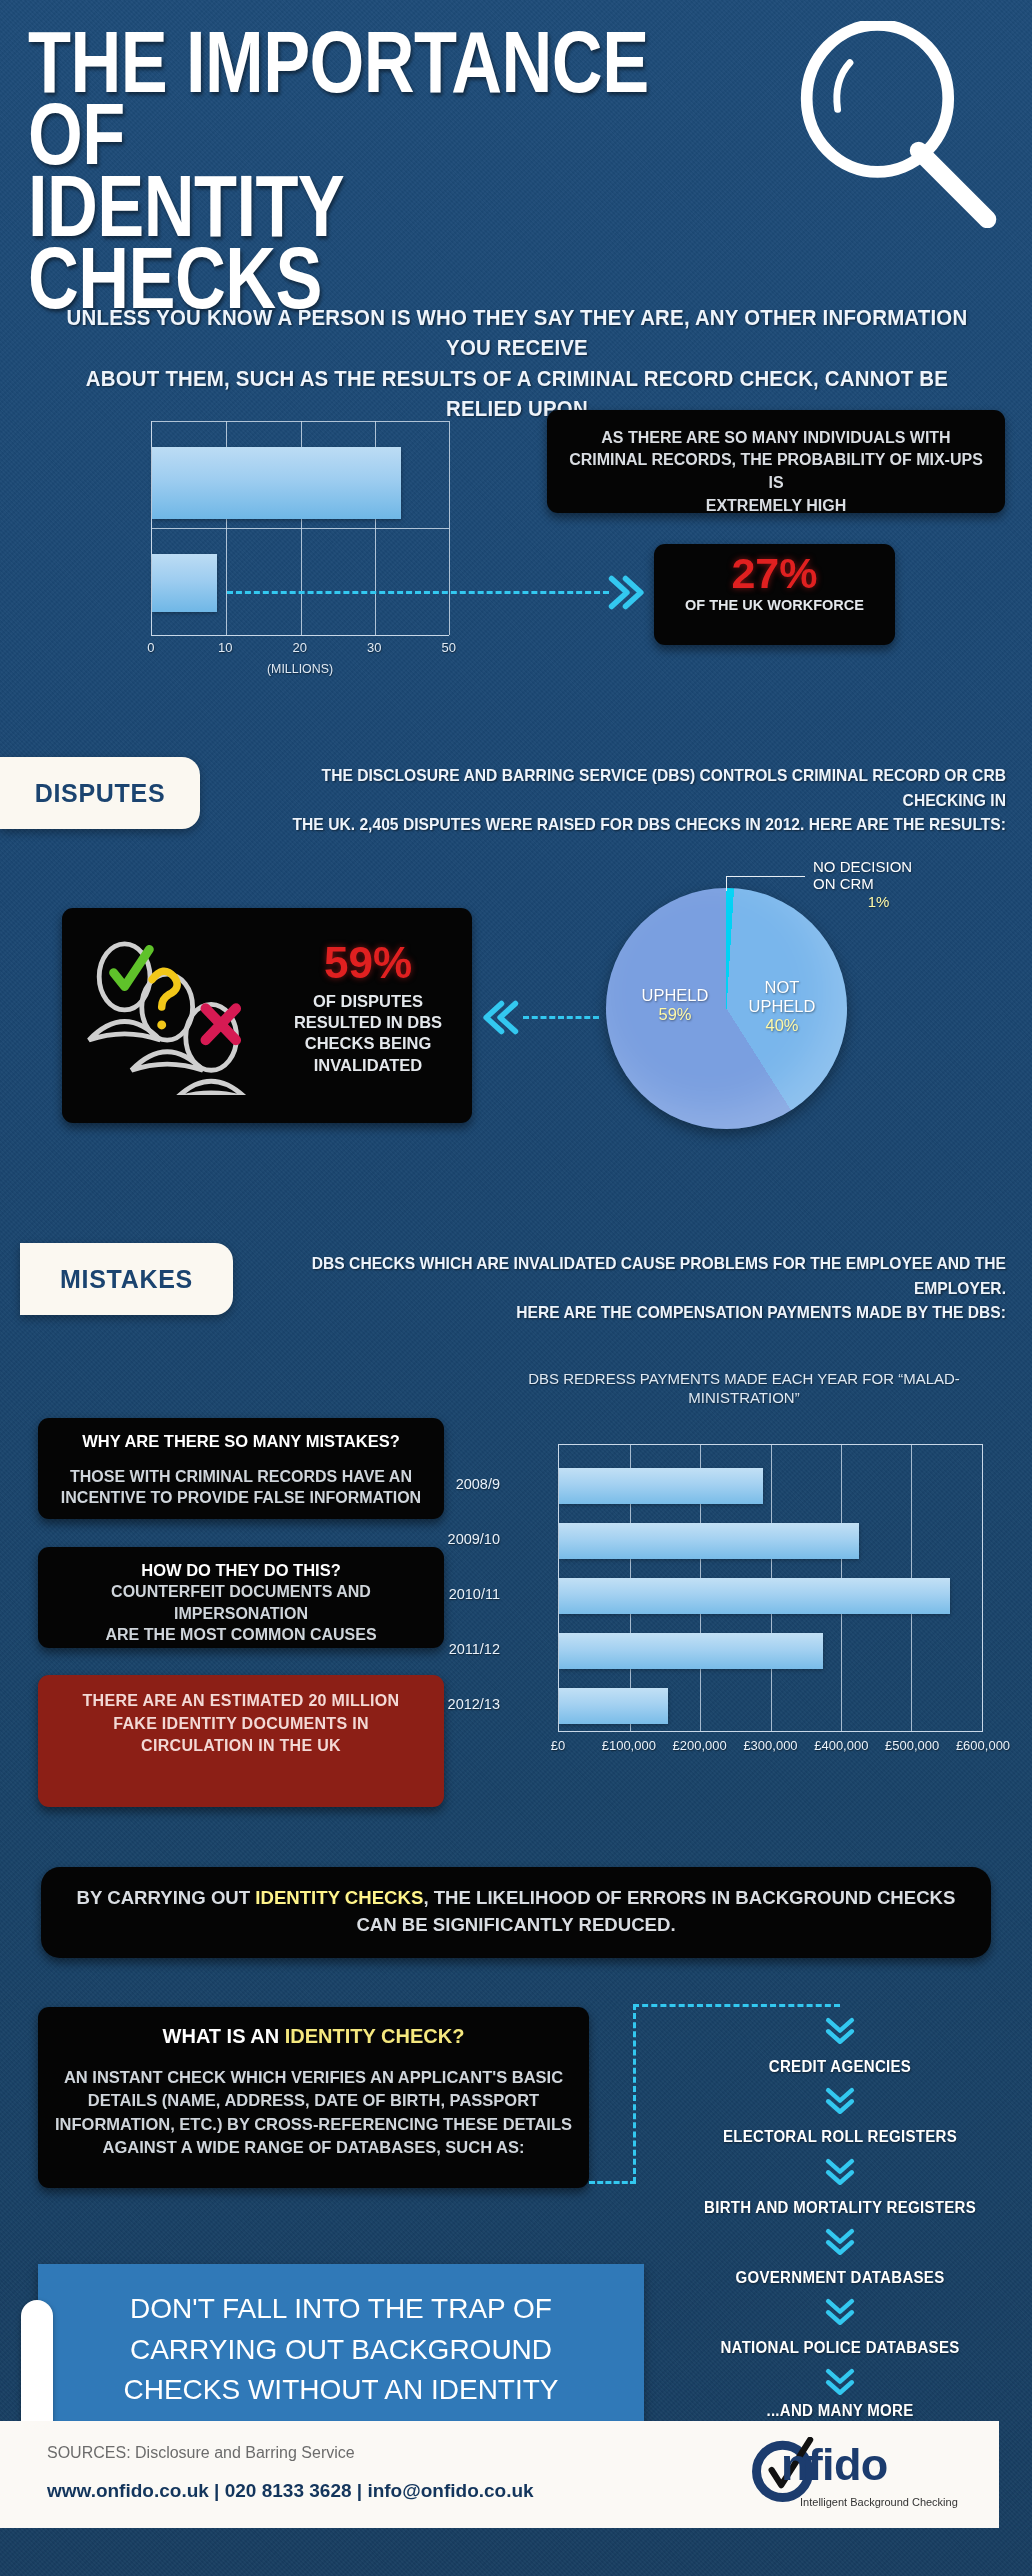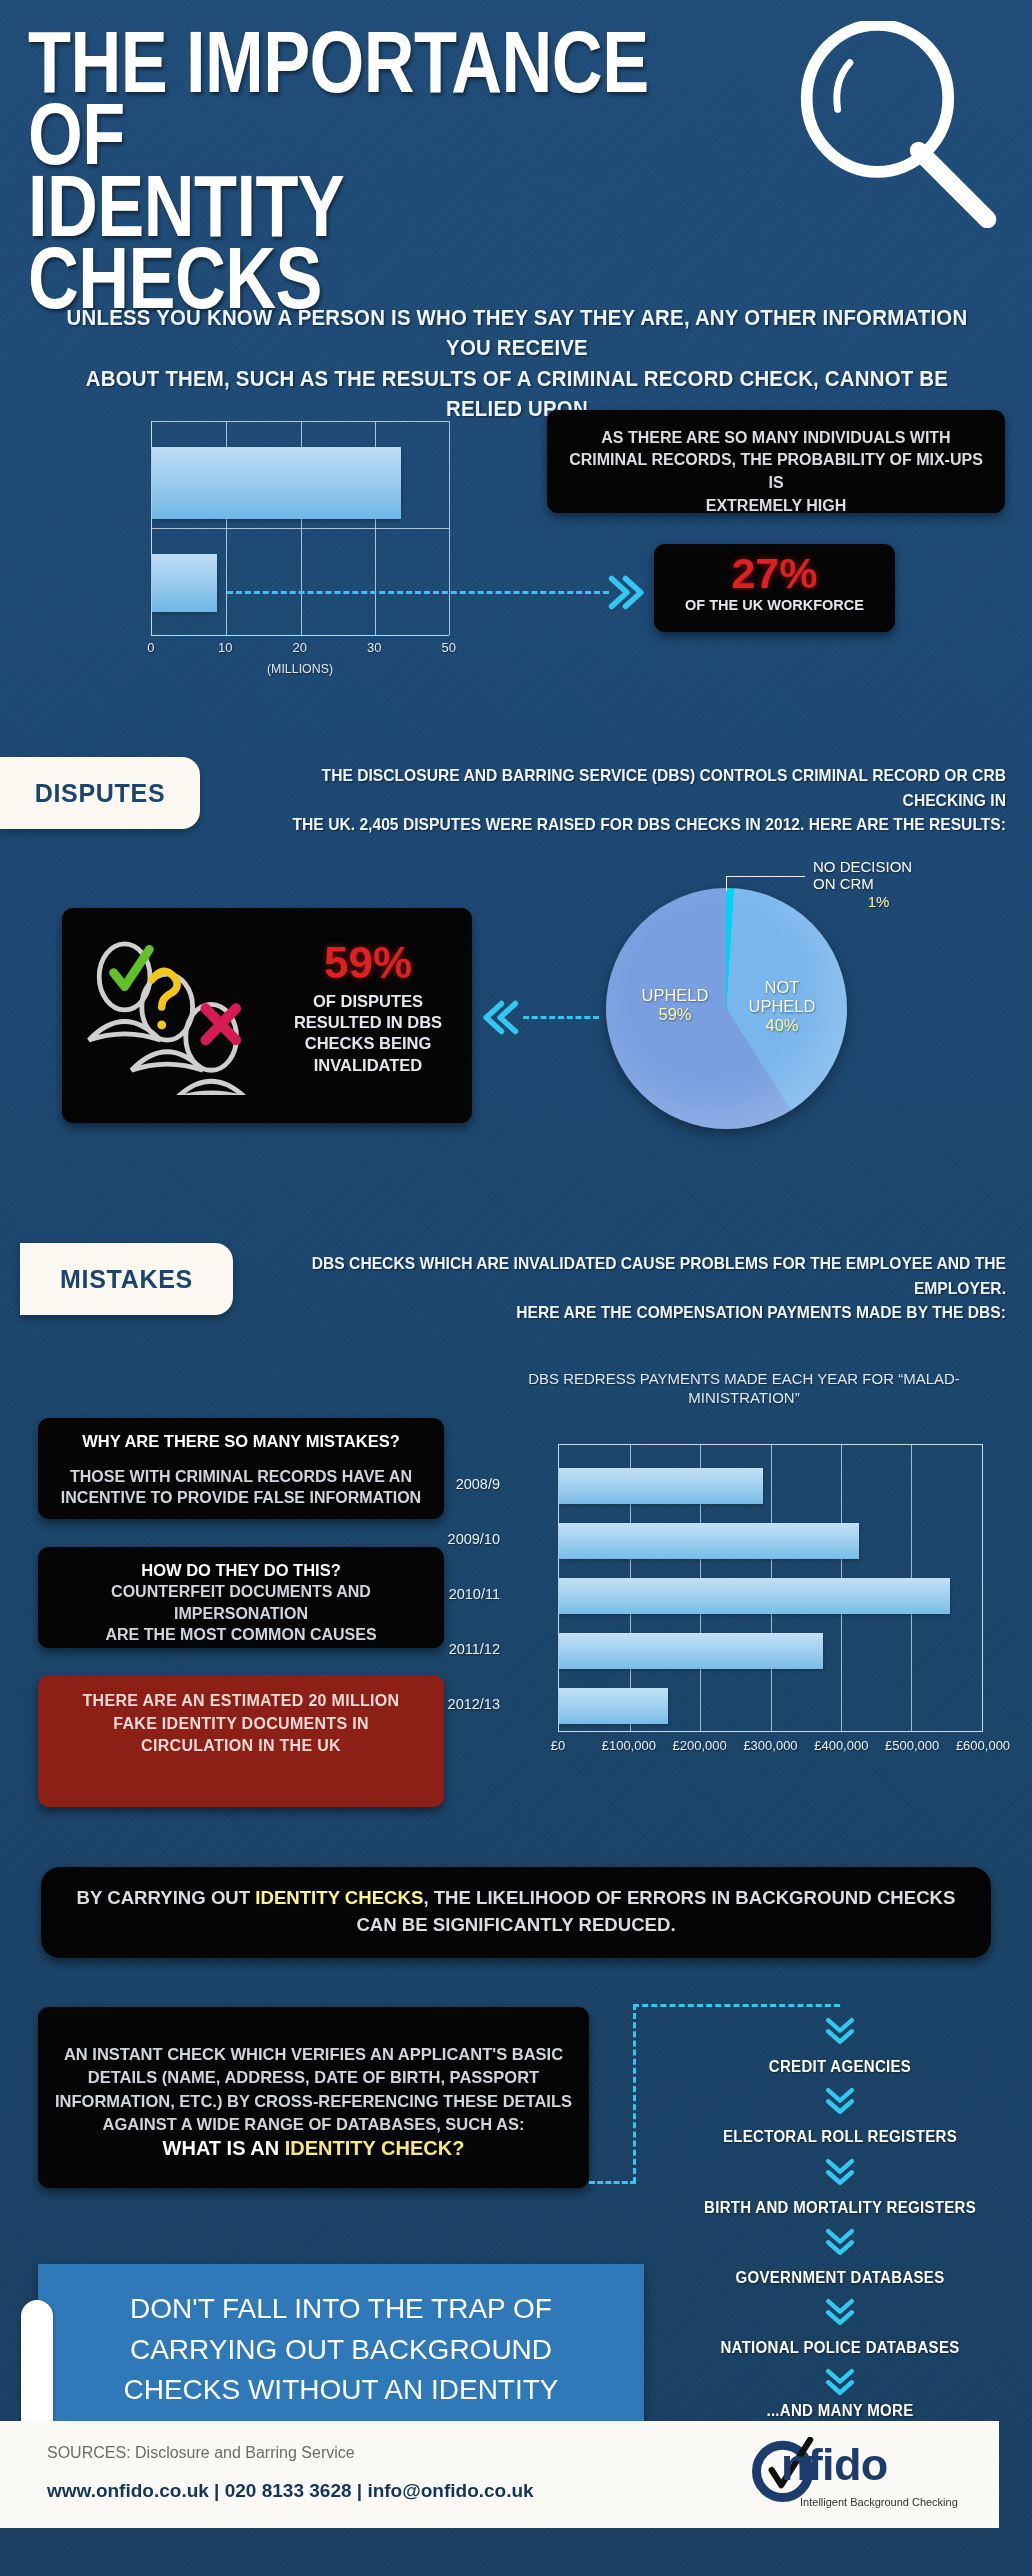--- a/index.html
+++ b/index.html
@@ -302,21 +302,21 @@
   <div class="dashline" style="left:227px; top:591px; width:382px;"></div>
   <svg class="chev" style="left:606px; top:573px;" viewBox="0 0 56 56">
     <path d="M8 8 L30 28 L8 48" fill="none" stroke="#33c8f0" stroke-width="8" stroke-linecap="round" stroke-linejoin="round"></path>
     <path d="M28 8 L50 28 L28 48" fill="none" stroke="#33c8f0" stroke-width="8" stroke-linecap="round" stroke-linejoin="round"></path>
   </svg>
 
   <div class="blackbox" style="left:547px; top:410px; width:458px; height:103px; padding:16.5px 15px; font-size:16px; line-height:1.42; white-space:pre-line;">AS THERE ARE SO MANY INDIVIDUALS WITH
 CRIMINAL RECORDS, THE PROBABILITY OF MIX-UPS IS
 EXTREMELY HIGH</div>
 
-  <div class="blackbox" style="left:654px; top:544px; width:241px; height:88px; padding:6.9px 8.3px;">
+  <div class="blackbox" style="left:654px; top:544px; width:241px; height:101px; padding:6.9px 8.3px;">
     <div style="color:#e02020; font-size:43px; line-height:1.05; text-shadow:0 0 6.2px rgba(224,32,32,.55);">27%</div>
     <div style="color:#e4e8ec; font-size:14.5px; margin-top:1.4px;">OF THE UK WORKFORCE</div>
   </div>
 
   <div class="section-tab" style="left:0; top:757px; width:200px; height:72px;">
     <span>DISPUTES</span>
   </div>
   <div class="section-desc" style="right:27.5px; top:764px; width:792px;">THE DISCLOSURE AND BARRING SERVICE (DBS) CONTROLS CRIMINAL RECORD OR CRB CHECKING IN
 THE UK. 2,405 DISPUTES WERE RAISED FOR DBS CHECKS IN 2012. HERE ARE THE RESULTS:</div>
 
@@ -420,27 +420,27 @@
       <div class="c2-tick" style="left:83.333%">£500,000</div>
       <div class="c2-tick" style="left:100%">£600,000</div>
     </div>
   </div>
 
   <div class="blackbox" style="left:41px; top:1867px; width:950px; height:91px; padding:18px 27.5px; font-size:18.6px; line-height:1.45;border-radius:19px;">
     <span>BY CARRYING OUT </span><span style="color:#fff48a;">IDENTITY CHECKS</span><span>, THE LIKELIHOOD OF ERRORS IN BACKGROUND CHECKS CAN BE SIGNIFICANTLY REDUCED.</span>
   </div>
 
   <div class="blackbox" style="left:38px; top:2007px; width:551px; height:181px; padding:18px 16.5px;">
+    <div style="font-size:20px;">
+      <span style="color:#ffffff;">WHAT IS AN </span><span style="color:#f5e87e;">IDENTITY CHECK?</span>
+    </div>
     <div style="color:#cfd5db; font-size:16.5px; line-height:1.42; margin-top:18px; white-space:pre-line;">AN INSTANT CHECK WHICH VERIFIES AN APPLICANT'S BASIC
 DETAILS (NAME, ADDRESS, DATE OF BIRTH, PASSPORT
 INFORMATION, ETC.) BY CROSS-REFERENCING THESE DETAILS
 AGAINST A WIDE RANGE OF DATABASES, SUCH AS:</div>
-    <div style="font-size:20px;">
-      <span style="color:#ffffff;">WHAT IS AN </span><span style="color:#f5e87e;">IDENTITY CHECK?</span>
-    </div>
   </div>
 
   <div class="dashline" style="left:633px; top:2004px; width:207px;"></div>
   <div style="position:absolute; left:633px; top:2004px; height:179px; border-left:3.4px dashed #33c8f0;"></div>
   <div class="dashline" style="left:589px; top:2181px; width:47px;"></div>
 
   <svg class="dbl-chev" style="left:824px; top:2016px;" viewBox="0 0 46 46">
     <path d="M6 6 L23 21 L40 6" fill="none" stroke="#33c8f0" stroke-width="6.5" stroke-linecap="round" stroke-linejoin="round"></path>
     <path d="M6 22 L23 37 L40 22" fill="none" stroke="#33c8f0" stroke-width="6.5" stroke-linecap="round" stroke-linejoin="round"></path>
   </svg>

